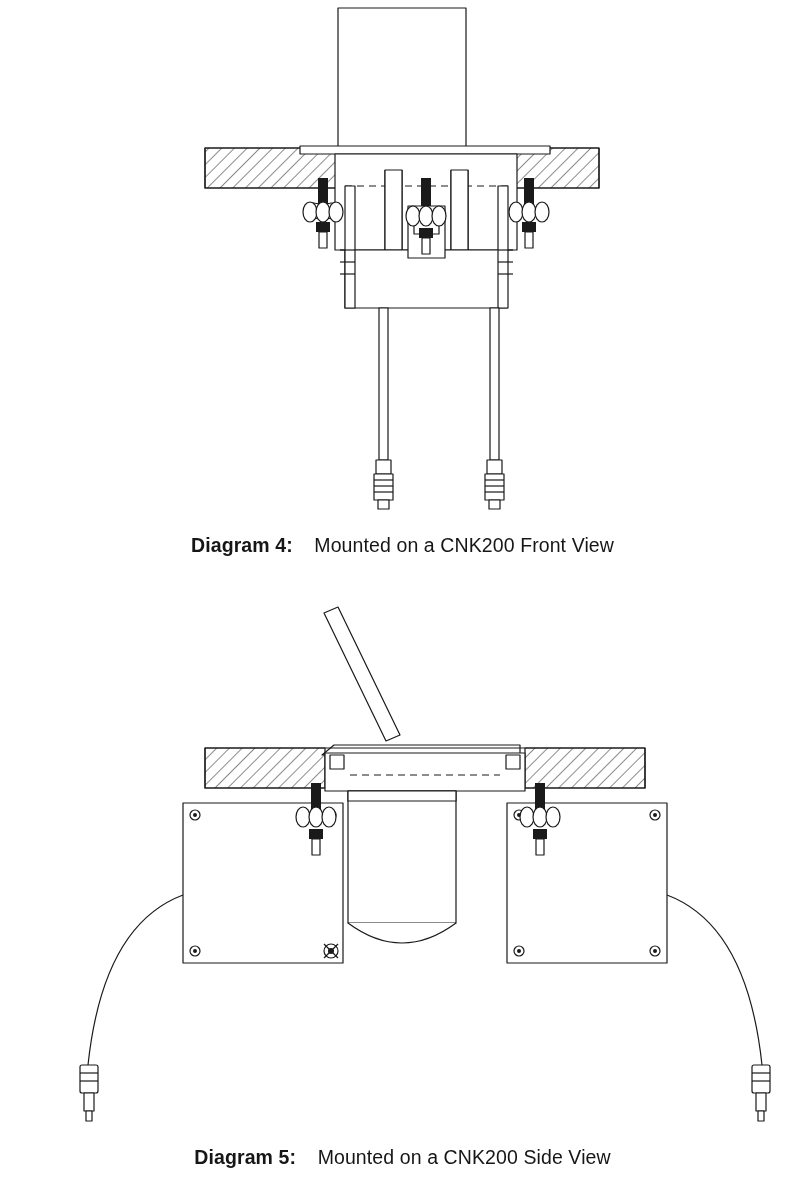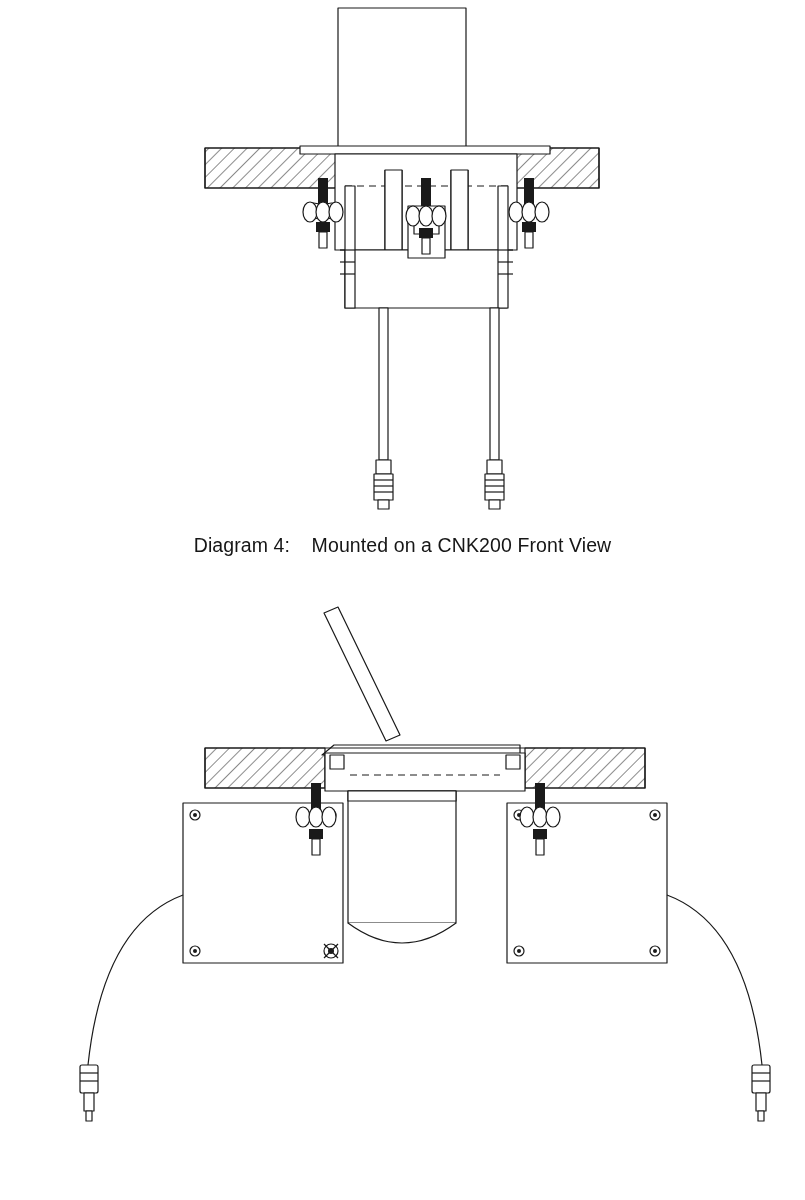--- a/index.html
+++ b/index.html
@@ -29,21 +29,21 @@
     margin: 0 auto;
   }
   .caption {
     text-align: center;
     font-size: 19.5px;
     line-height: 24px;
     letter-spacing: 0.1px;
     color: #161616;
   }
   .caption .caption-label {
-    font-weight: normal;
+    font-weight: bold;
     text-align: right;
   }
   .caption .caption-text {
     font-weight: normal;
     margin-left: 16px;
   }
   #fig1-wrap { position: absolute; left: 0; top: 0; width: 805px; height: 520px; }
   #fig1-caption { position: absolute; left: 0; top: 533px; width: 805px; }
   #fig2-wrap { position: absolute; left: 0; top: 595px; width: 805px; height: 545px; }
   #fig2-caption { position: absolute; left: 0; top: 1145px; width: 805px; }
@@ -240,14 +240,17 @@
           <rect x="752" y="470" width="18" height="28" rx="2" fill="#ffffff"></rect>
           <line x1="752" y1="478" x2="770" y2="478"></line>
           <line x1="752" y1="486" x2="770" y2="486"></line>
           <rect x="756" y="498" width="10" height="18" fill="#ffffff"></rect>
           <rect x="758" y="516" width="6" height="10" fill="#ffffff"></rect>
         </g>
       </g>
     </svg>
   </div>
 
+  <div id="fig2-caption" class="caption">
+    <span class="caption-label">Diagram 5:</span><span class="caption-text"> Mounted on a CNK200 Side View</span>
+  </div>
 
 </div>
 
 </body></html>

